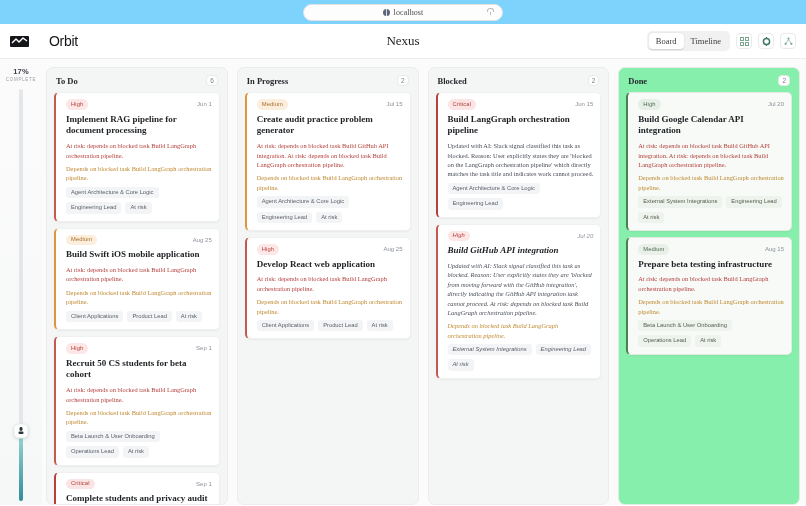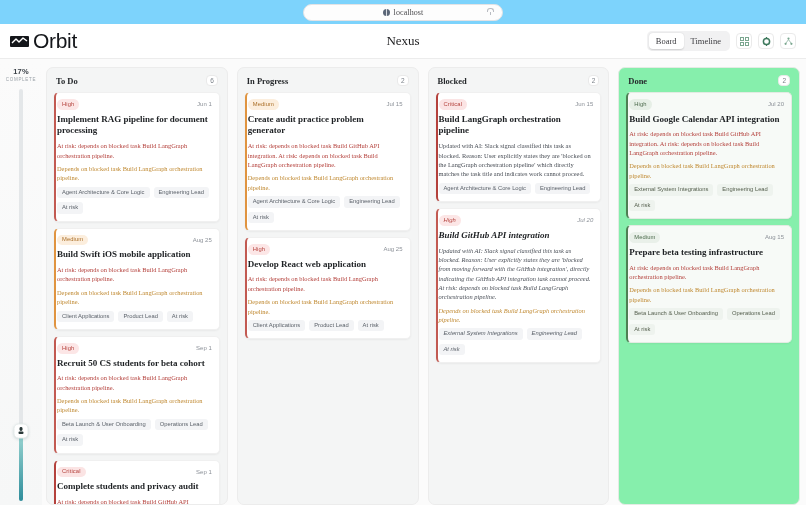--- a/index.html
+++ b/index.html
@@ -59,21 +59,21 @@
     position: relative;
   }
   .brand { display: flex; align-items: center; gap: 4px; }
   .brand-mark {
     width: 19px; height: 11px; border-radius: 1px;
     background: #14161a; position: relative; overflow: hidden; flex: none;
   }
   .brand-mark svg { display: block; }
   .brand-name {
     font-family: "Liberation Sans", sans-serif;
-    font-size: 21px; color: #14161a; letter-spacing: -.3px;
+    font-size: 14px; color: #14161a; letter-spacing: -.3px; margin-left: 16px;
   }
   .board-title {
     position: absolute; left: 0; right: 0; text-align: center;
     font-size: 13px; color: #1c1c1e; pointer-events: none;
   }
   .header-right {
     margin-left: auto; display: flex; align-items: center; gap: 6px;
     position: relative; z-index: 2;
   }
   .seg {
@@ -153,21 +153,21 @@
     display: flex; align-items: center; justify-content: center;
     font-family: "Liberation Sans", sans-serif;
   }
   .col-cards { padding: 0 7px 8px 7px; display: flex; flex-direction: column; gap: 6px; }
 
   
   .card {
     background: #ffffff; border-radius: 5px;
     border: 1px solid #f0f0f0;
     border-left-width: 2.5px; border-left-style: solid;
-    padding: 6px 7px 7px 1px;
+    padding: 6px 7px 7px 10px;
     box-shadow: 0 1px 2px rgba(0,0,0,.05);
     cursor: grab;
   }
   .card.done { background: #f7faf7; border-color: #e3ebe3; }
   .card-top { display: flex; align-items: center; justify-content: space-between; margin-bottom: 4px; }
   .badge {
     font-size: 5.8px; padding: 1.5px 5px; border-radius: 7px; line-height: 1.3;
     font-family: "Liberation Sans", sans-serif; letter-spacing: .1px;
   }
   .card-date { font-size: 6px; color: #8c9198; font-family: "Liberation Sans", sans-serif; }

